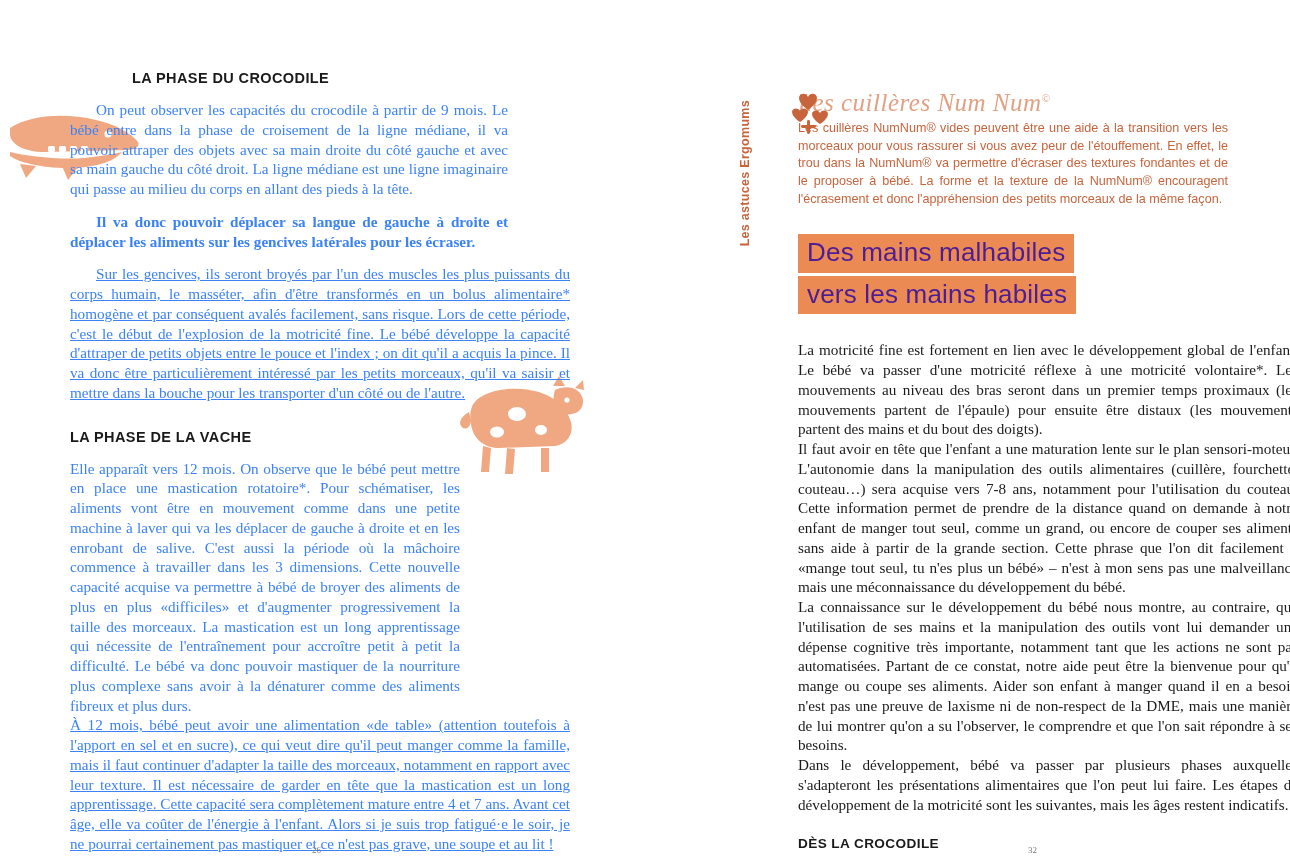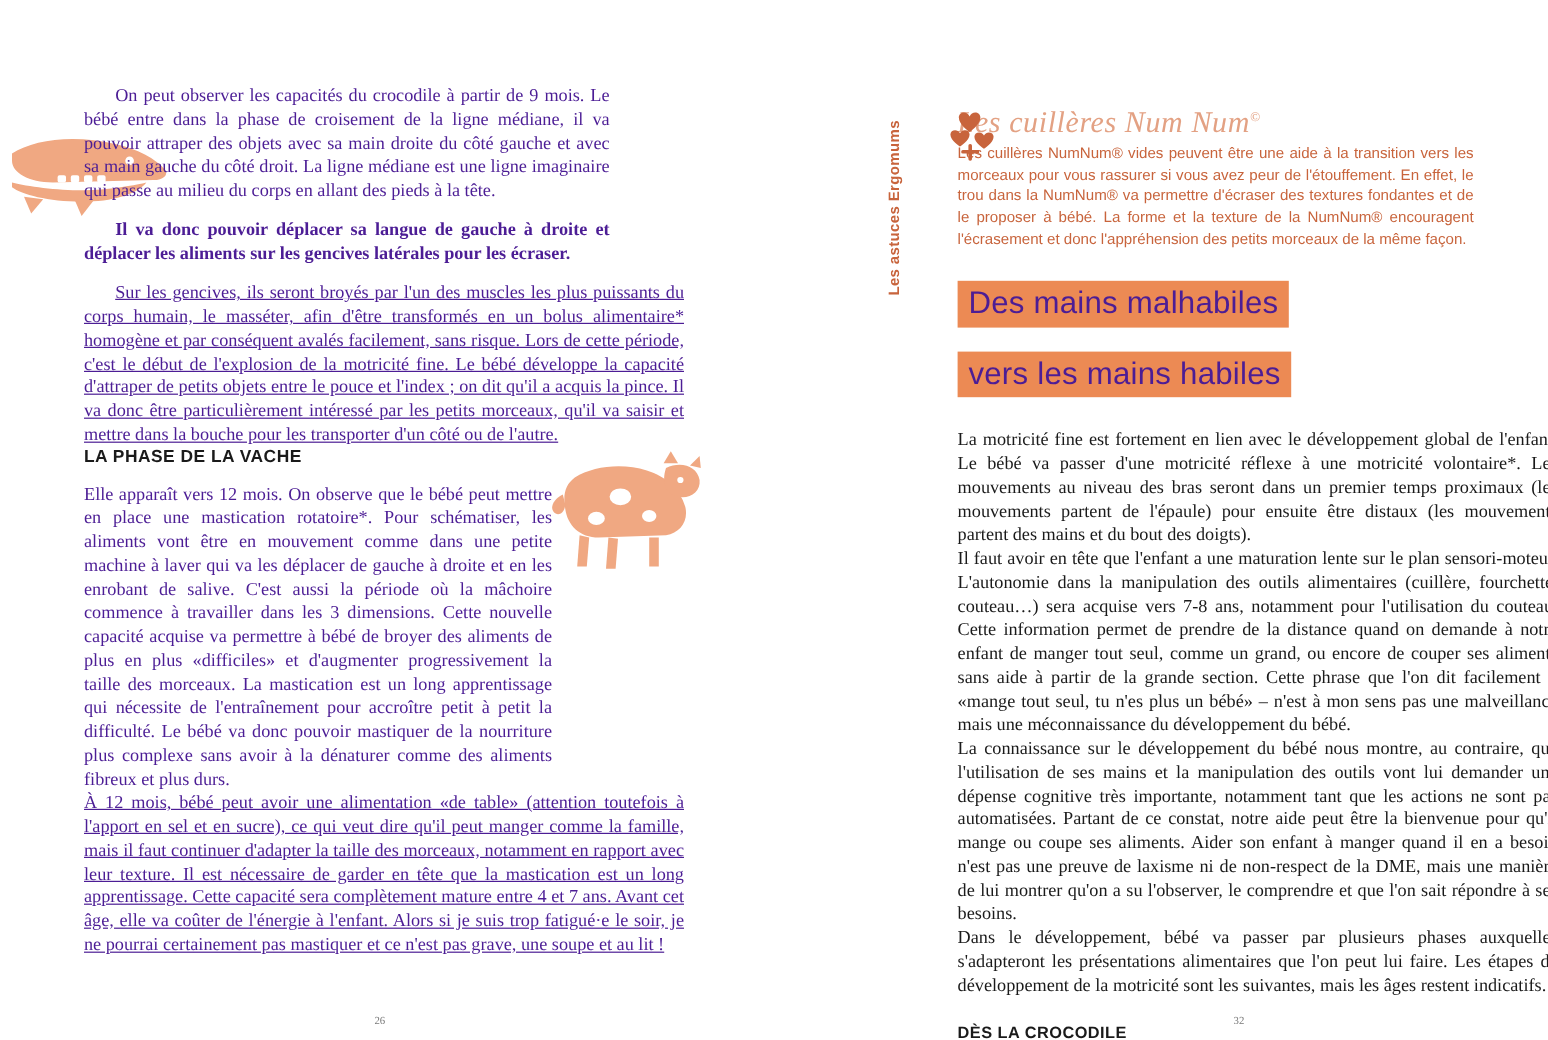--- a/index.html
+++ b/index.html
@@ -32,26 +32,27 @@
   .h-sub {
     font-family: "Liberation Sans", sans-serif;
     font-weight: bold;
     font-size: 14.5px;
     letter-spacing: 0.4px;
     color: #1a1a1a;
     margin: 0 0 14px 62px;
   }
   .h-sub.second {
     margin-left: 0px;
+    margin-top: 26px;
   }
   .body-text {
     font-size: 15.2px;
     line-height: 1.30;
     text-align: justify;
-    color: #4c1d95;
+    color: #3b82f6;
   }
   .body-text p {
     margin: 0 0 0 0;
   }
   .indent {
     text-indent: 26px;
   }
   .block-gap {
     margin-top: 13px !important;
   }
@@ -152,21 +153,21 @@
     display: inline-block;
     background: #ec8a54;
     color: #4c1d95;
     font-family: "Liberation Sans", sans-serif;
     font-weight: normal;
     font-size: 26px;
     line-height: 1.14;
     padding: 4px 9px 5px 9px;
     letter-spacing: 0.2px;
   }
-  .hl-line.l2 { margin-top: 20px; }
+  .hl-line.l2 { margin-top: 3px; }
 
   .right-body {
     margin-left: 70px;
     margin-top: 26px;
     width: 500px;
     font-size: 15.2px;
     line-height: 1.30;
     text-align: justify;
   }
   .right-body p { margin: 0; }
@@ -224,20 +225,21 @@
     <g fill="#ffffff">
       <circle cx="112" cy="28" r="2.6"></circle>
       <ellipse cx="62" cy="42" rx="9" ry="7"></ellipse>
       <ellipse cx="42" cy="60" rx="7" ry="5.5"></ellipse>
       <ellipse cx="86" cy="58" rx="6" ry="5"></ellipse>
     </g>
   </svg>
 
   <div class="left-col">
 
+    <h2 class="h-sub">LA PHASE DU CROCODILE</h2>
 
     <div class="body-text">
       <p class="para-wrap-croc indent" style="width:438px">On peut observer les capacités du crocodile à partir de 9 mois. Le bébé entre dans la phase de croisement de la ligne médiane, il va pouvoir attraper des objets avec sa main droite du côté gauche et avec sa main gauche du côté droit. La ligne médiane est une ligne imaginaire qui passe au milieu du corps en allant des pieds à la tête.</p>
       <p class="para-croc-2 indent block-gap" style="width:438px">Il va donc pouvoir déplacer sa langue de gauche à droite et déplacer les aliments sur les gencives latérales pour les écraser.</p>
       <p class="para-croc-3 indent block-gap full-flow">Sur les gencives, ils seront broyés par l'un des muscles les plus puissants du corps humain, le masséter, afin d'être transformés en un bolus alimentaire* homogène et par conséquent avalés facilement, sans risque. Lors de cette période, c'est le début de l'explosion de la motricité fine. Le bébé développe la capacité d'attraper de petits objets entre le pouce et l'index ; on dit qu'il a acquis la pince. Il va donc être particulièrement intéressé par les petits morceaux, qu'il va saisir et mettre dans la bouche pour les transporter d'un côté ou de l'autre.</p>
     </div>
 
     <h2 class="h-sub second">LA PHASE DE LA VACHE</h2>
 
     <div class="body-text">

